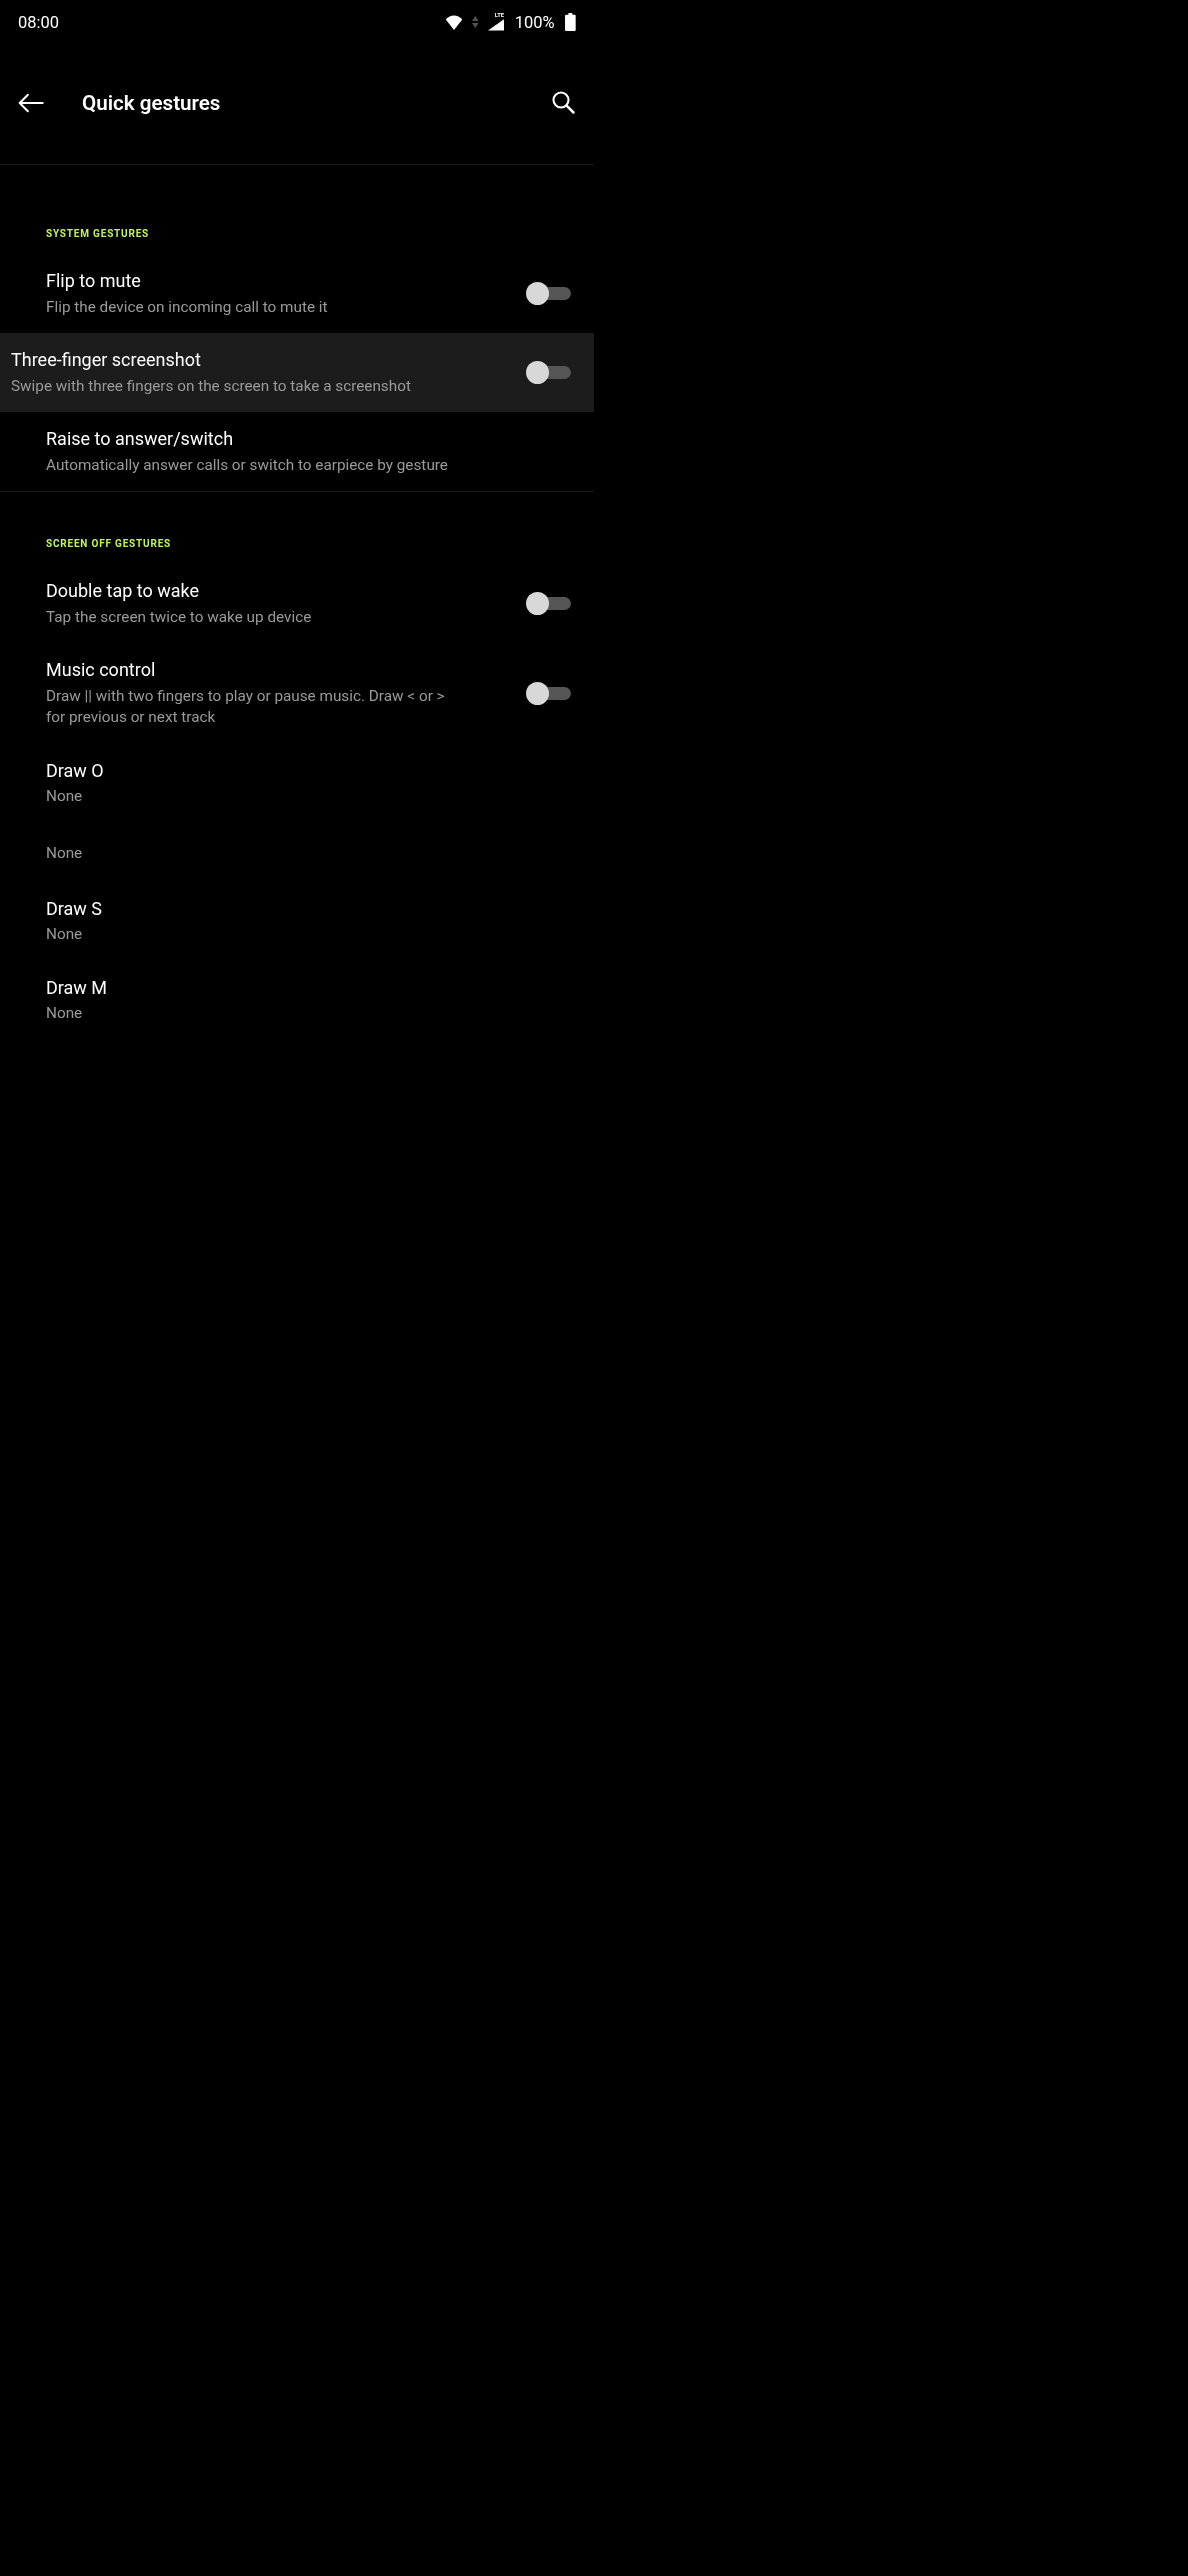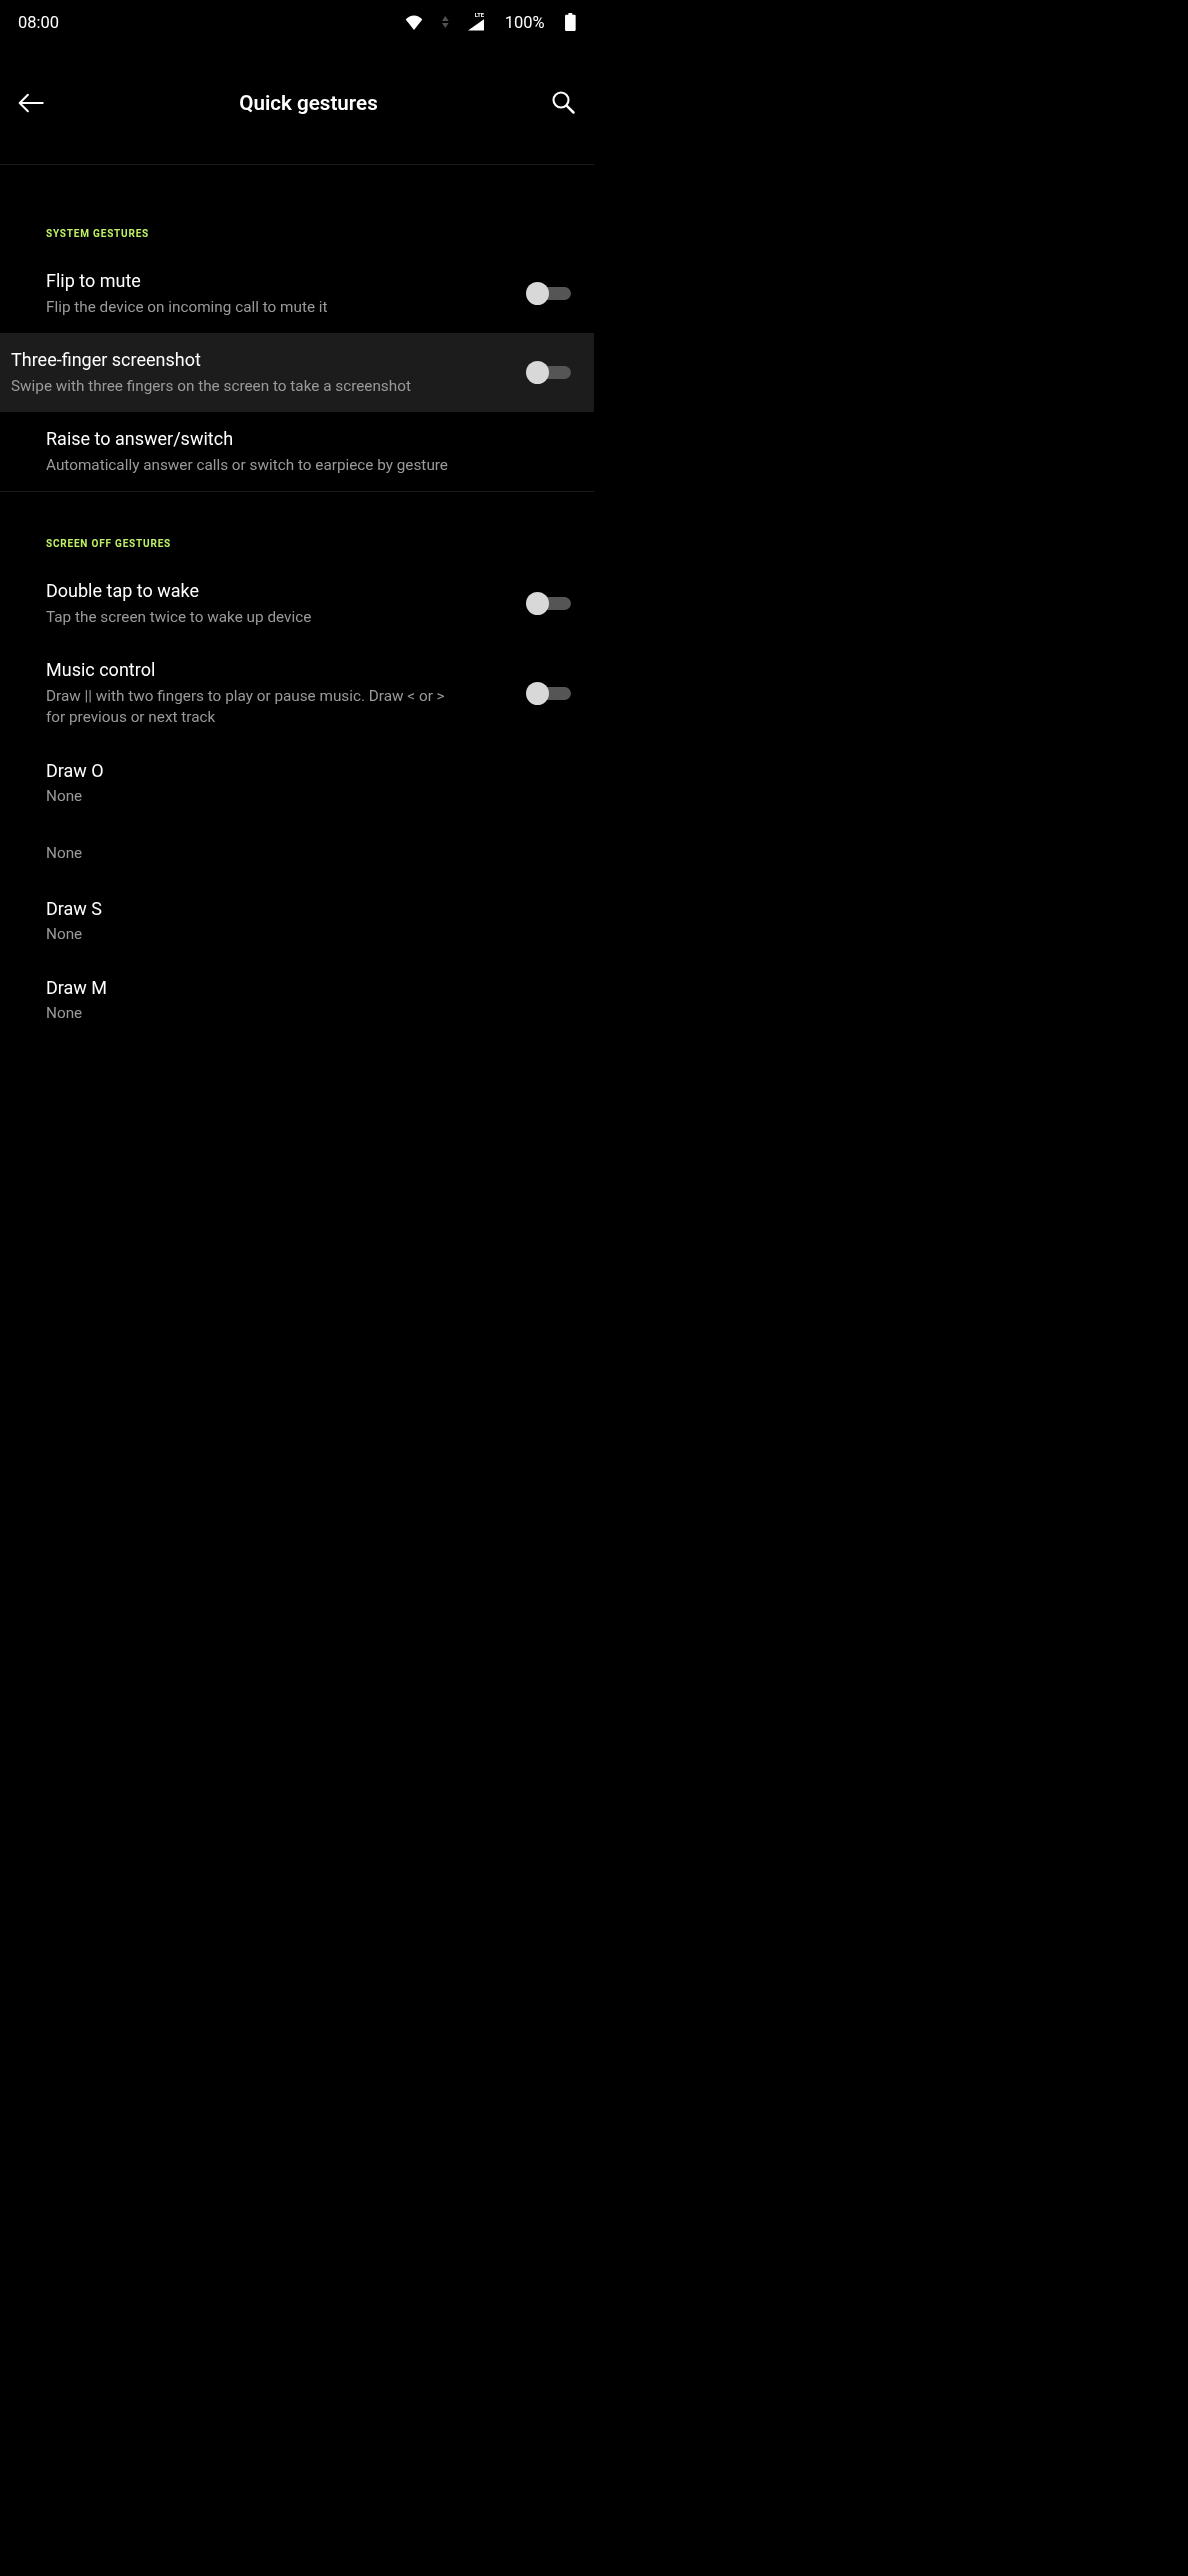--- a/index.html
+++ b/index.html
@@ -20,21 +20,21 @@
       justify-content: space-between;
       align-items: center;
       padding: 6.6px 18px 3.3px 18px;
       height: 41px;
       font-size: 16.5px;
       font-weight: 400;
     }
     .status-right {
       display: flex;
       align-items: center;
-      gap: 19px;
+      gap: 9px;
     }
     .status-right svg {
       display: block;
     }
     .battery-pct {
       font-size: 16.5px;
       margin-left: 1.7px;
       margin-right: 1.7px;
     }
     .app-bar {
@@ -48,21 +48,20 @@
       width: 41px;
       display: flex;
       align-items: center;
       justify-content: flex-start;
     }
     .app-bar .title {
       font-size: 20.6px;
       font-weight: 600;
       flex: 1;
       margin-left: 23px;
-      text-align: center;
     }
     .app-bar .search {
       width: 41px;
       display: flex;
       align-items: center;
       justify-content: flex-end;
     }
     .content {
       padding-top: 50px;
     }

